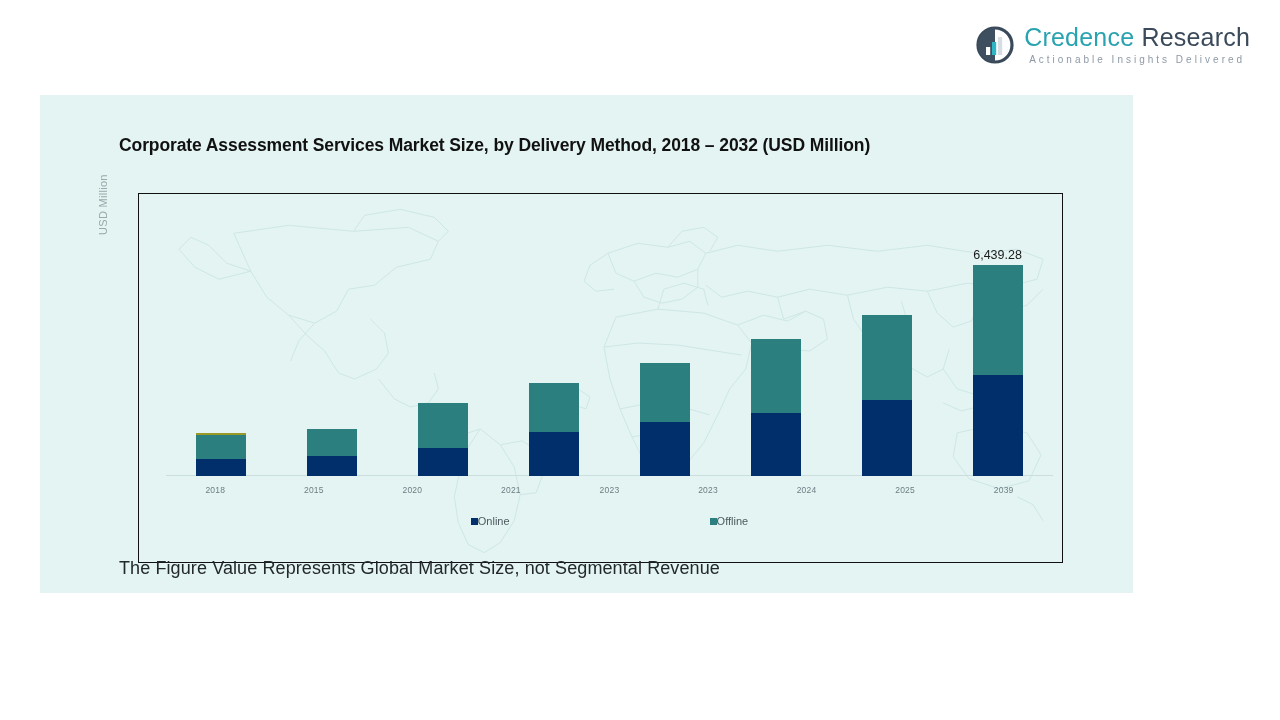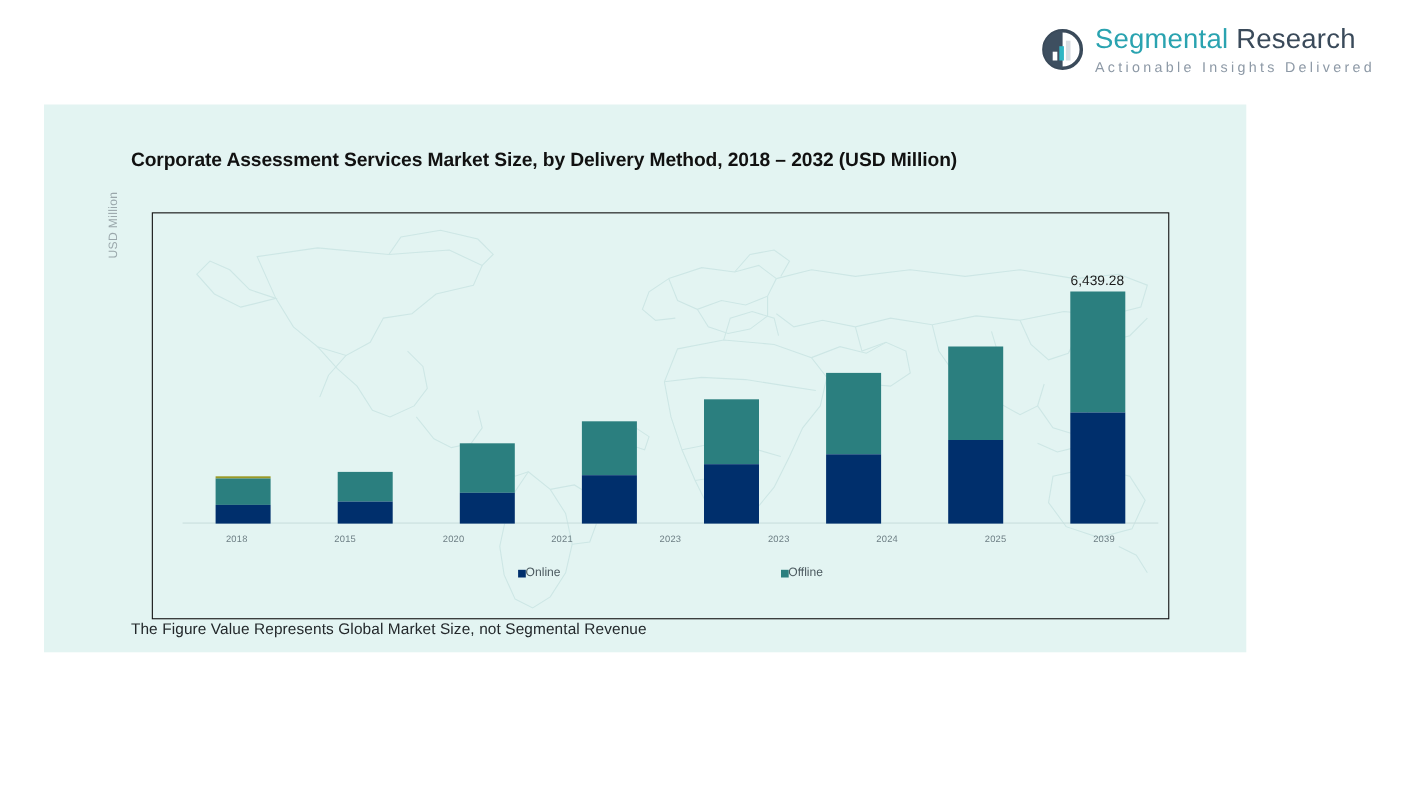--- a/index.html
+++ b/index.html
@@ -39,21 +39,21 @@
     line-height: 1;
   }
   .brand-name {
     font-size: 25px;
     letter-spacing: 0.2px;
     white-space: nowrap;
   }
   .brand-name .w1 { color: #2aa3b0; }
   .brand-name .w2 { color: #3a4a5a; }
   .brand-tag {
-    font-size: 13px;
+    font-size: 10px;
     letter-spacing: 3.0px;
     color: #8d99a6;
     margin-top: 5px;
     white-space: nowrap;
     text-align: center;
   }
 
   
   .panel {
     position: absolute;
@@ -199,42 +199,42 @@
   }
   .legend-text {
     font-size: 11px;
     color: #4c5a60;
   }
 
   .footnote {
     position: absolute;
     left: 79px;
     bottom: 14px;
-    font-size: 14px;
+    font-size: 18px;
     color: #23282b;
     letter-spacing: 0.1px;
     white-space: nowrap;
   }
 </style>
 </head>
 <body>
 
 <div class="brand">
   <div class="brand-mark">
     <svg viewBox="0 0 40 40" width="40" height="40">
       <circle cx="20" cy="20" r="17" fill="none" stroke="#3a4a5a" stroke-width="3.2"></circle>
       <path d="M20 3 A17 17 0 0 0 20 37 Z" fill="#3e4f60"></path>
       <rect x="11" y="22" width="4.2" height="8" fill="#ffffff"></rect>
       <rect x="17" y="17" width="4.2" height="13" fill="#2fb6c4"></rect>
       <rect x="23" y="12" width="4.2" height="18" fill="#d8dde2"></rect>
     </svg>
   </div>
   <div class="brand-text">
     <div class="brand-name">
-      <span class="w1">Segmental</span>
+      <span class="w1">Credence</span>
       <span class="w2">Research</span>
     </div>
     <div class="brand-tag">Actionable Insights Delivered</div>
   </div>
 </div>
 
 <div class="panel">
 
   <div class="chart-title">Corporate Assessment Services Market Size, by Delivery Method, 2018 – 2032 (USD Million)</div>
 

